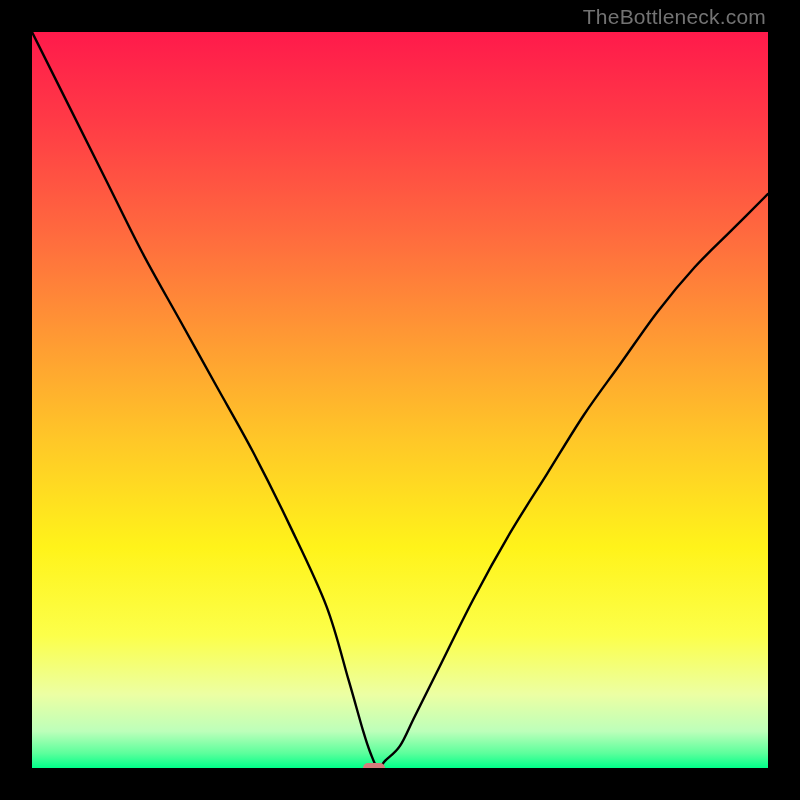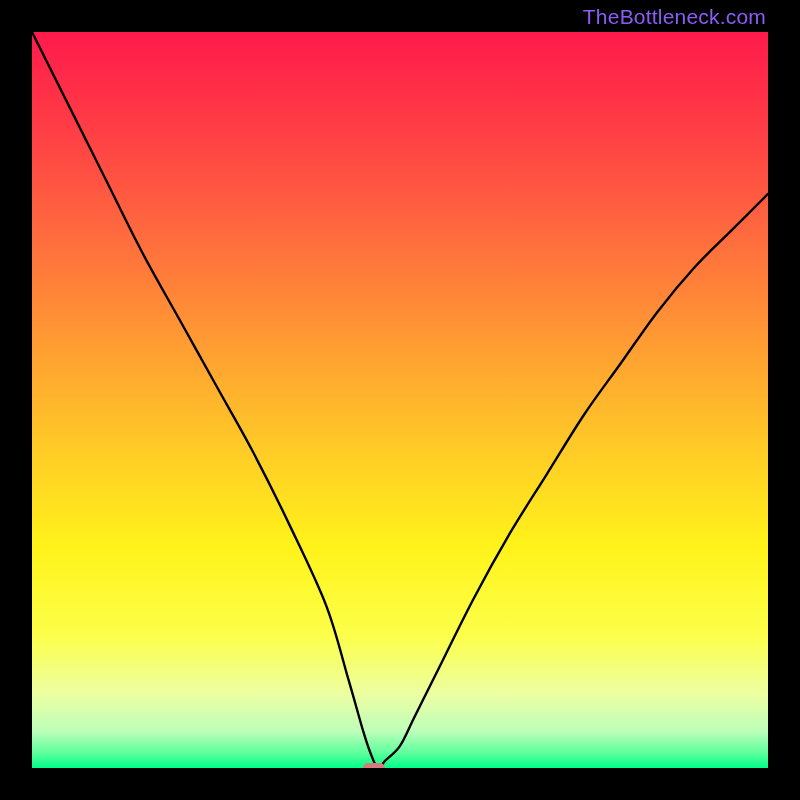--- a/index.html
+++ b/index.html
@@ -48,21 +48,21 @@
   }
   .marker {
     position: absolute;
     background: #d67c7c;
     border-radius: 999px;
   }
   .watermark {
     position: absolute;
     right: 34px;
     top: 6px;
-    color: #8b5cf6;
+    color: #737373;
     font: 500 21px/1 -apple-system, "Segoe UI", Arial, sans-serif;
     letter-spacing: 0.2px;
     user-select: none;
   }
 </style>
 </head>
 <body>
 
 <div class="frame">
   <div class="watermark">TheBottleneck.com</div>

